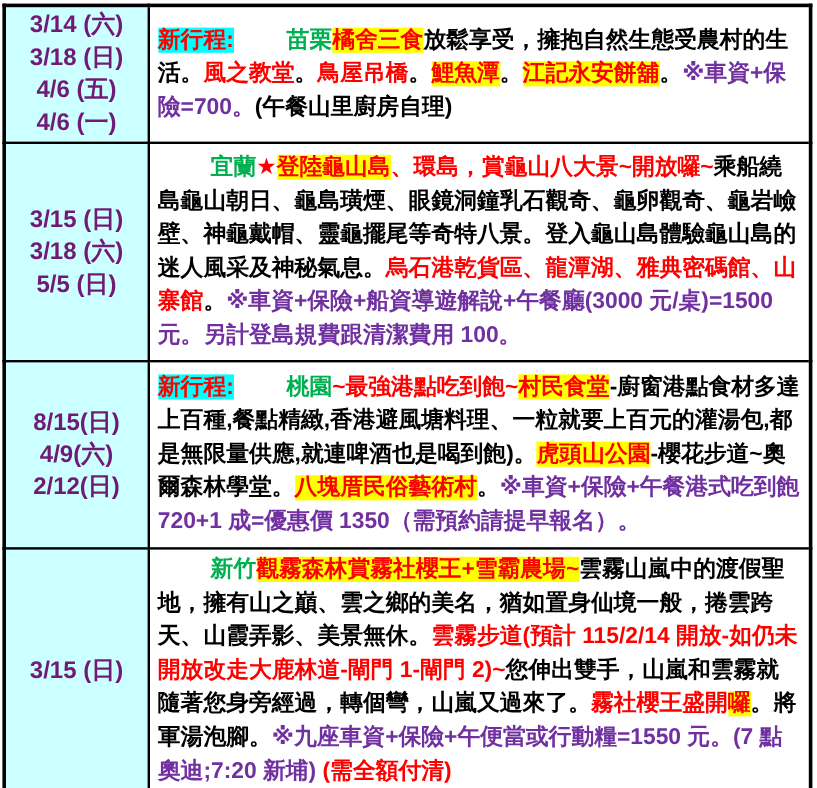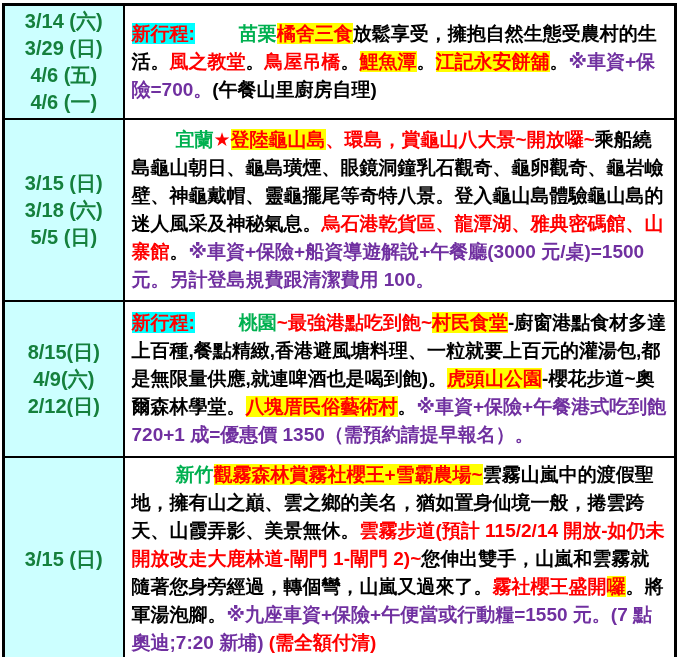--- a/index.html
+++ b/index.html
@@ -27,21 +27,21 @@
     vertical-align: middle;
     box-sizing: border-box;
   }
   td.date-cell {
     width: 120px;
     background: var(--datebg, #ccffff);
     text-align: center;
     font-weight: bold;
     font-size: 20px;
     line-height: 27px;
-    color: #15803d;
+    color: #701a75;
     padding: 2px 0;
   }
   td.content-cell {
     background: #ffffff;
     vertical-align: middle;
     padding: 3px 6px 3px 7px;
     font-weight: bold;
     font-size: 19px;
     line-height: 28px;
     color: #000000;
@@ -61,21 +61,21 @@
 </head>
 <body>
 
 <div class="page">
   <table class="schedule">
 
     <tbody>
         <tr class="row-1">
       <td class="date-cell">
         <div>3/14 (六)</div>
-        <div>3/29 (日)</div>
+        <div>3/18 (日)</div>
         <div>4/6 (五)</div>
         <div>4/6 (一)</div>
       </td>
       <td class="content-cell">
         <span class="c-red bg-cyan">新行程:</span><span class="c-green">苗栗</span><span class="c-red bg-yellow">橘舍三食</span><span class="c-black">放鬆享受，擁抱自然生態受農村的生活。</span><span class="c-red">風之教堂</span><span class="c-black">。</span><span class="c-red">鳥屋吊橋</span><span class="c-black">。</span><span class="c-red bg-yellow">鯉魚潭</span><span class="c-black">。</span><span class="c-red bg-yellow">江記永安餅舖</span><span class="c-black">。</span><span class="c-purple">※車資+保險=700。</span><span class="c-black">(午餐山里廚房自理)</span>
       </td>
     </tr>
 
     <tr class="row-2">
       <td class="date-cell">

